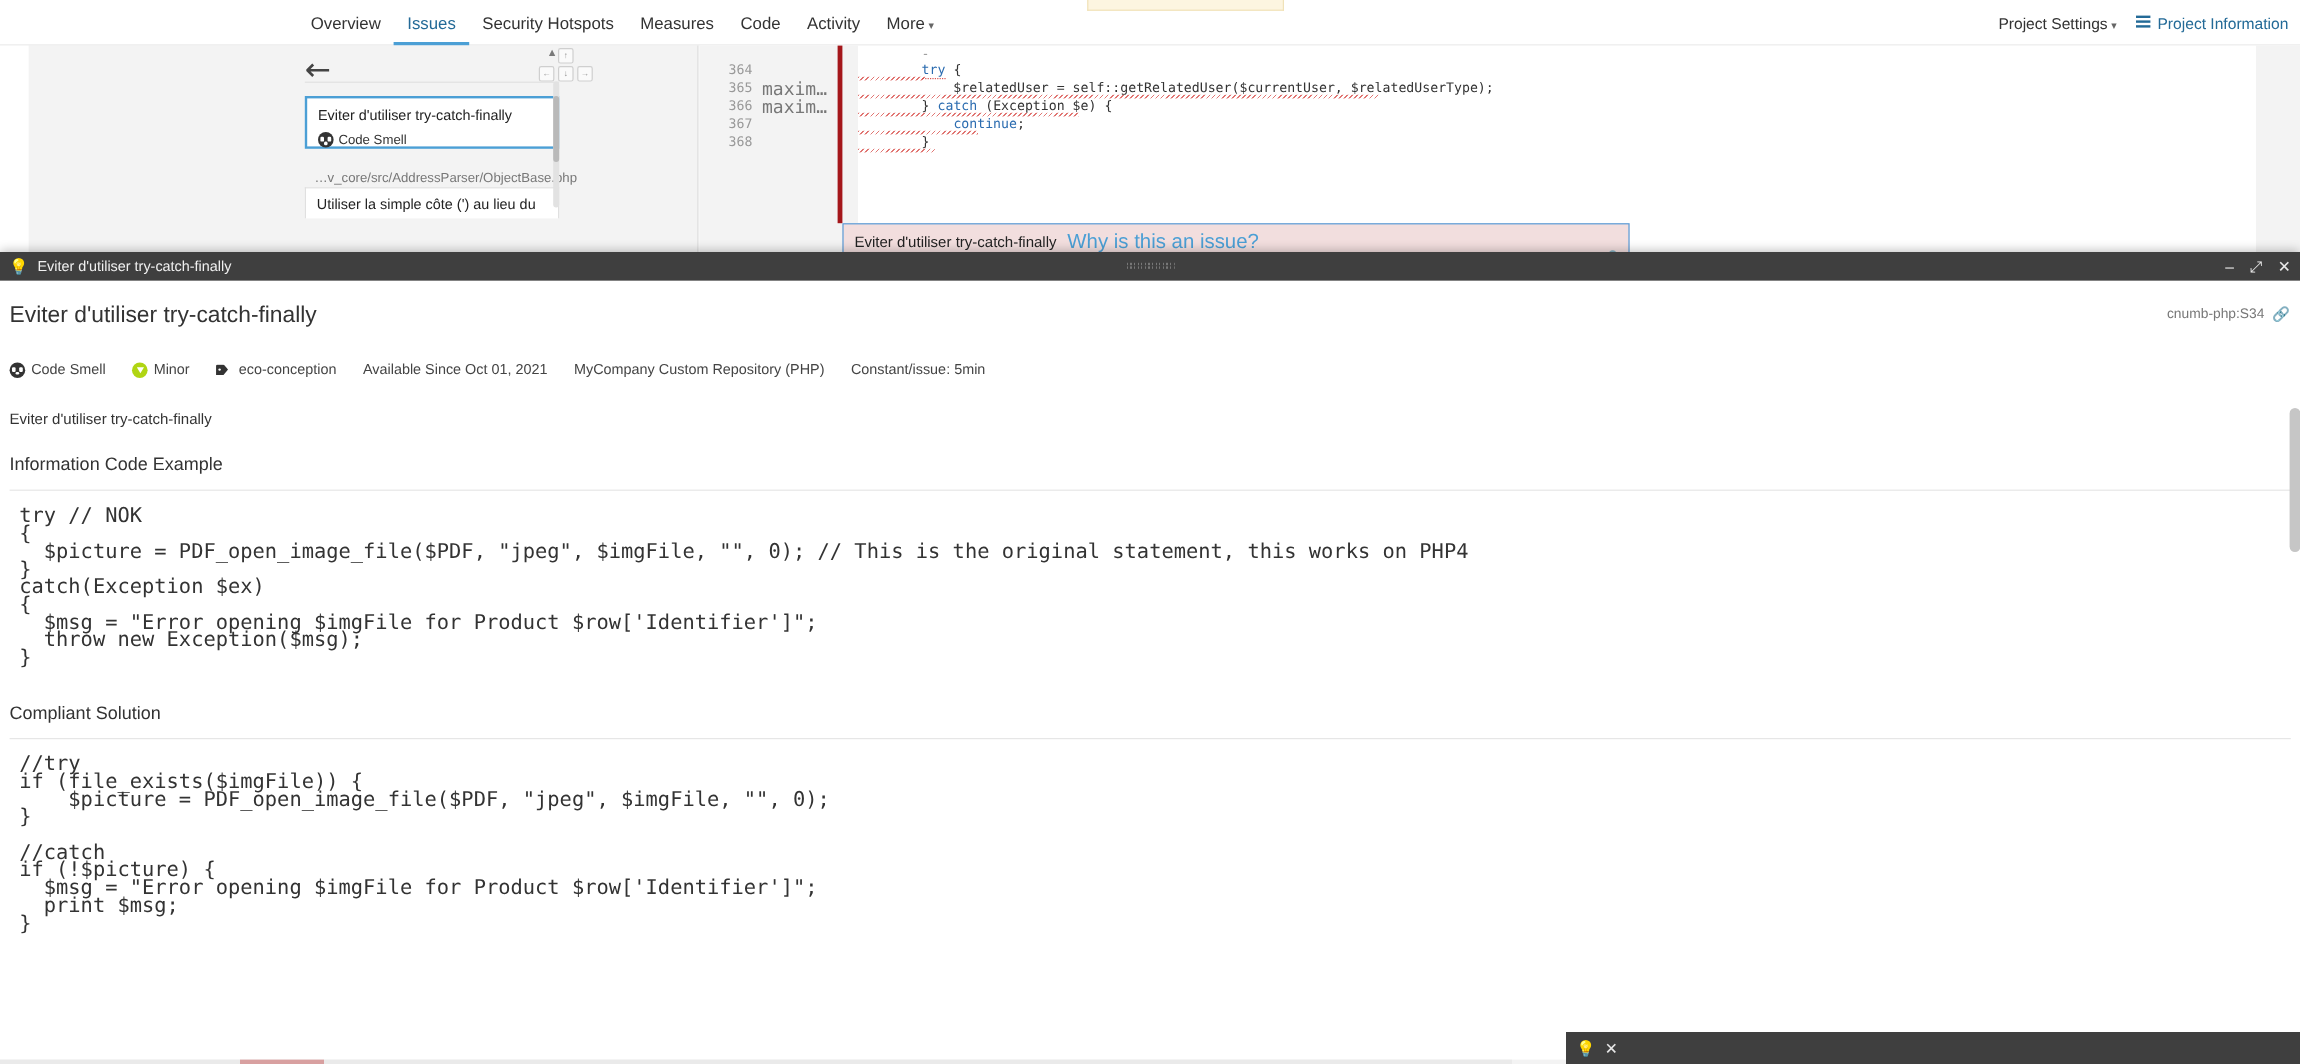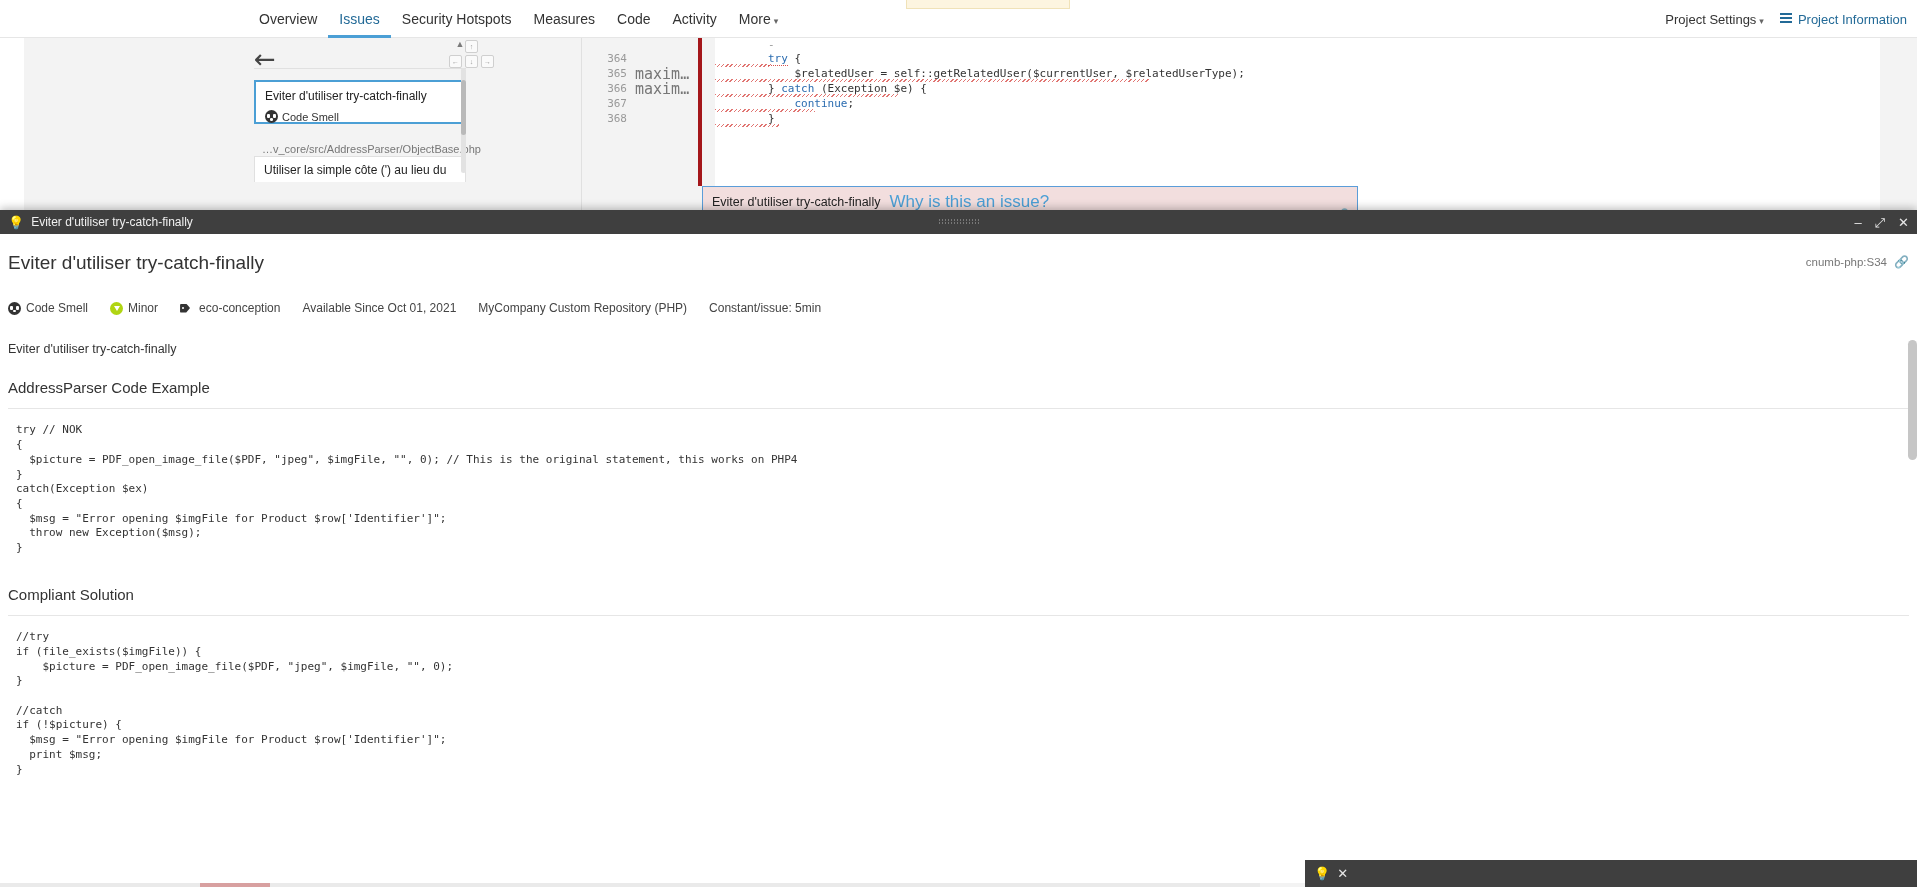--- a/index.html
+++ b/index.html
@@ -156,21 +156,21 @@
   .rule-meta { display: flex; align-items: center; gap: 0; margin-top: 27px; font-size: 12px; color: #444; flex-wrap: nowrap; }
   .rule-meta .mi { display: inline-flex; align-items: center; gap: 5px; margin-right: 22px; white-space: nowrap; }
 
   .rule-desc { margin-top: 27px; font-size: 12.5px; color: #333; }
 
   .section-h { margin-top: 23px; font-size: 15px; color: #333; font-weight: 400; }
   .hr { margin-top: 11px; border-top: 1px solid #e6e6e6; }
 
   pre.code-block {
     margin: 14px 0 0 0; padding: 0 0 0 8px;
-    font-family: "DejaVu Sans Mono", monospace; font-size: 11px; line-height: 14.7px;
+    font-family: "DejaVu Sans Mono", monospace; font-size: 17px; line-height: 14.7px;
     color: #333; white-space: pre; background: #fff;
   }
 
   
   .ico { display: inline-block; vertical-align: middle; }
   .ico-codesmell {
     width: 13px; height: 13px; border-radius: 50%; background: #333;
     position: relative;
   }
   .ico-codesmell::before, .ico-codesmell::after {
@@ -410,21 +410,21 @@
           <span class="ico ico-tag"></span>
           <span>eco-conception</span>
         </span>
         <span class="mi">Available Since Oct 01, 2021</span>
         <span class="mi">MyCompany Custom Repository (PHP)</span>
         <span class="mi">Constant/issue: 5min</span>
       </div>
 
       <div class="rule-desc">Eviter d'utiliser try-catch-finally</div>
 
-      <h2 class="section-h">AddressParser Code Example</h2>
+      <h2 class="section-h">Information Code Example</h2>
       <div class="hr"></div>
       <pre class="code-block">try // NOK
 {
   $picture = PDF_open_image_file($PDF, "jpeg", $imgFile, "", 0); // This is the original statement, this works on PHP4
 }
 catch(Exception $ex)
 {
   $msg = "Error opening $imgFile for Product $row['Identifier']";
   throw new Exception($msg);
 }</pre>

